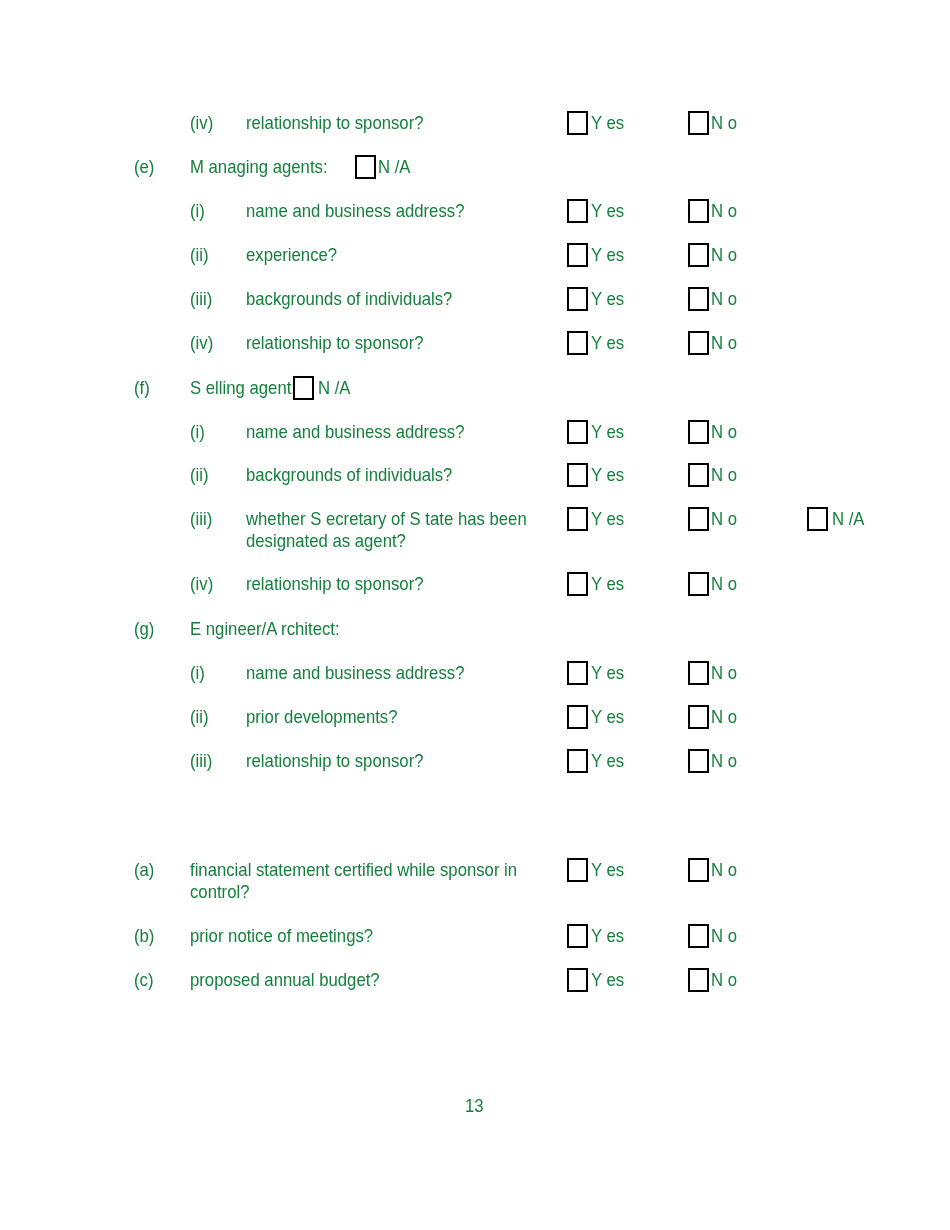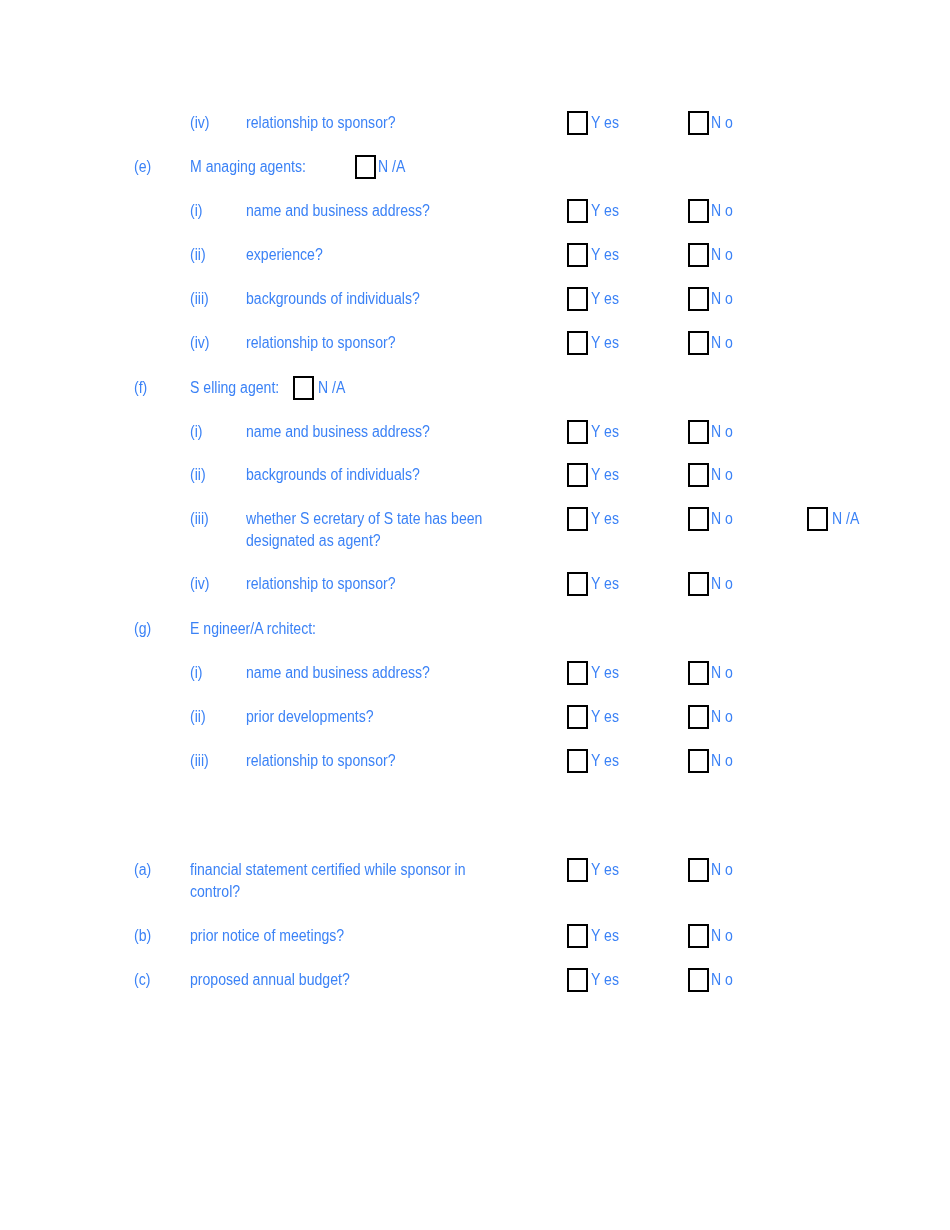--- a/index.html
+++ b/index.html
@@ -1,22 +1,22 @@
 <!DOCTYPE html>
 <html><head>
 <meta charset="utf-8">
 <style>
   html,body{margin:0;padding:0;background:#ffffff;}
   .page{
     position:relative;
     width:950px;height:1230px;
     background:#ffffff;
     font-family:"Liberation Sans","DejaVu Sans",sans-serif;
-    font-size:16px;
-    color:#3b82f6;
+    font-size:19px;
+    color:#15803d;
     overflow:hidden;
   }
   .row{position:absolute;left:0;width:950px;height:26px;}
   .t{
     position:absolute;top:0;
     white-space:nowrap;
     line-height:24px;
     transform:scaleX(0.88);
     transform-origin:0 50%;
   }
@@ -210,14 +210,17 @@
 
   <div class="row" style="top:968px">
     <span class="t num1">(c)</span>
     <span class="t txt1">proposed annual budget?</span>
     <span class="cb cb-yes"></span>
     <span class="t lbl-yes">Y es</span>
     <span class="cb cb-no"></span>
     <span class="t lbl-no">N o</span>
   </div>
 
+  <div class="row" style="top:1094px">
+    <span class="t page-num">13</span>
+  </div>
 
 </div>
 
 </body></html>

